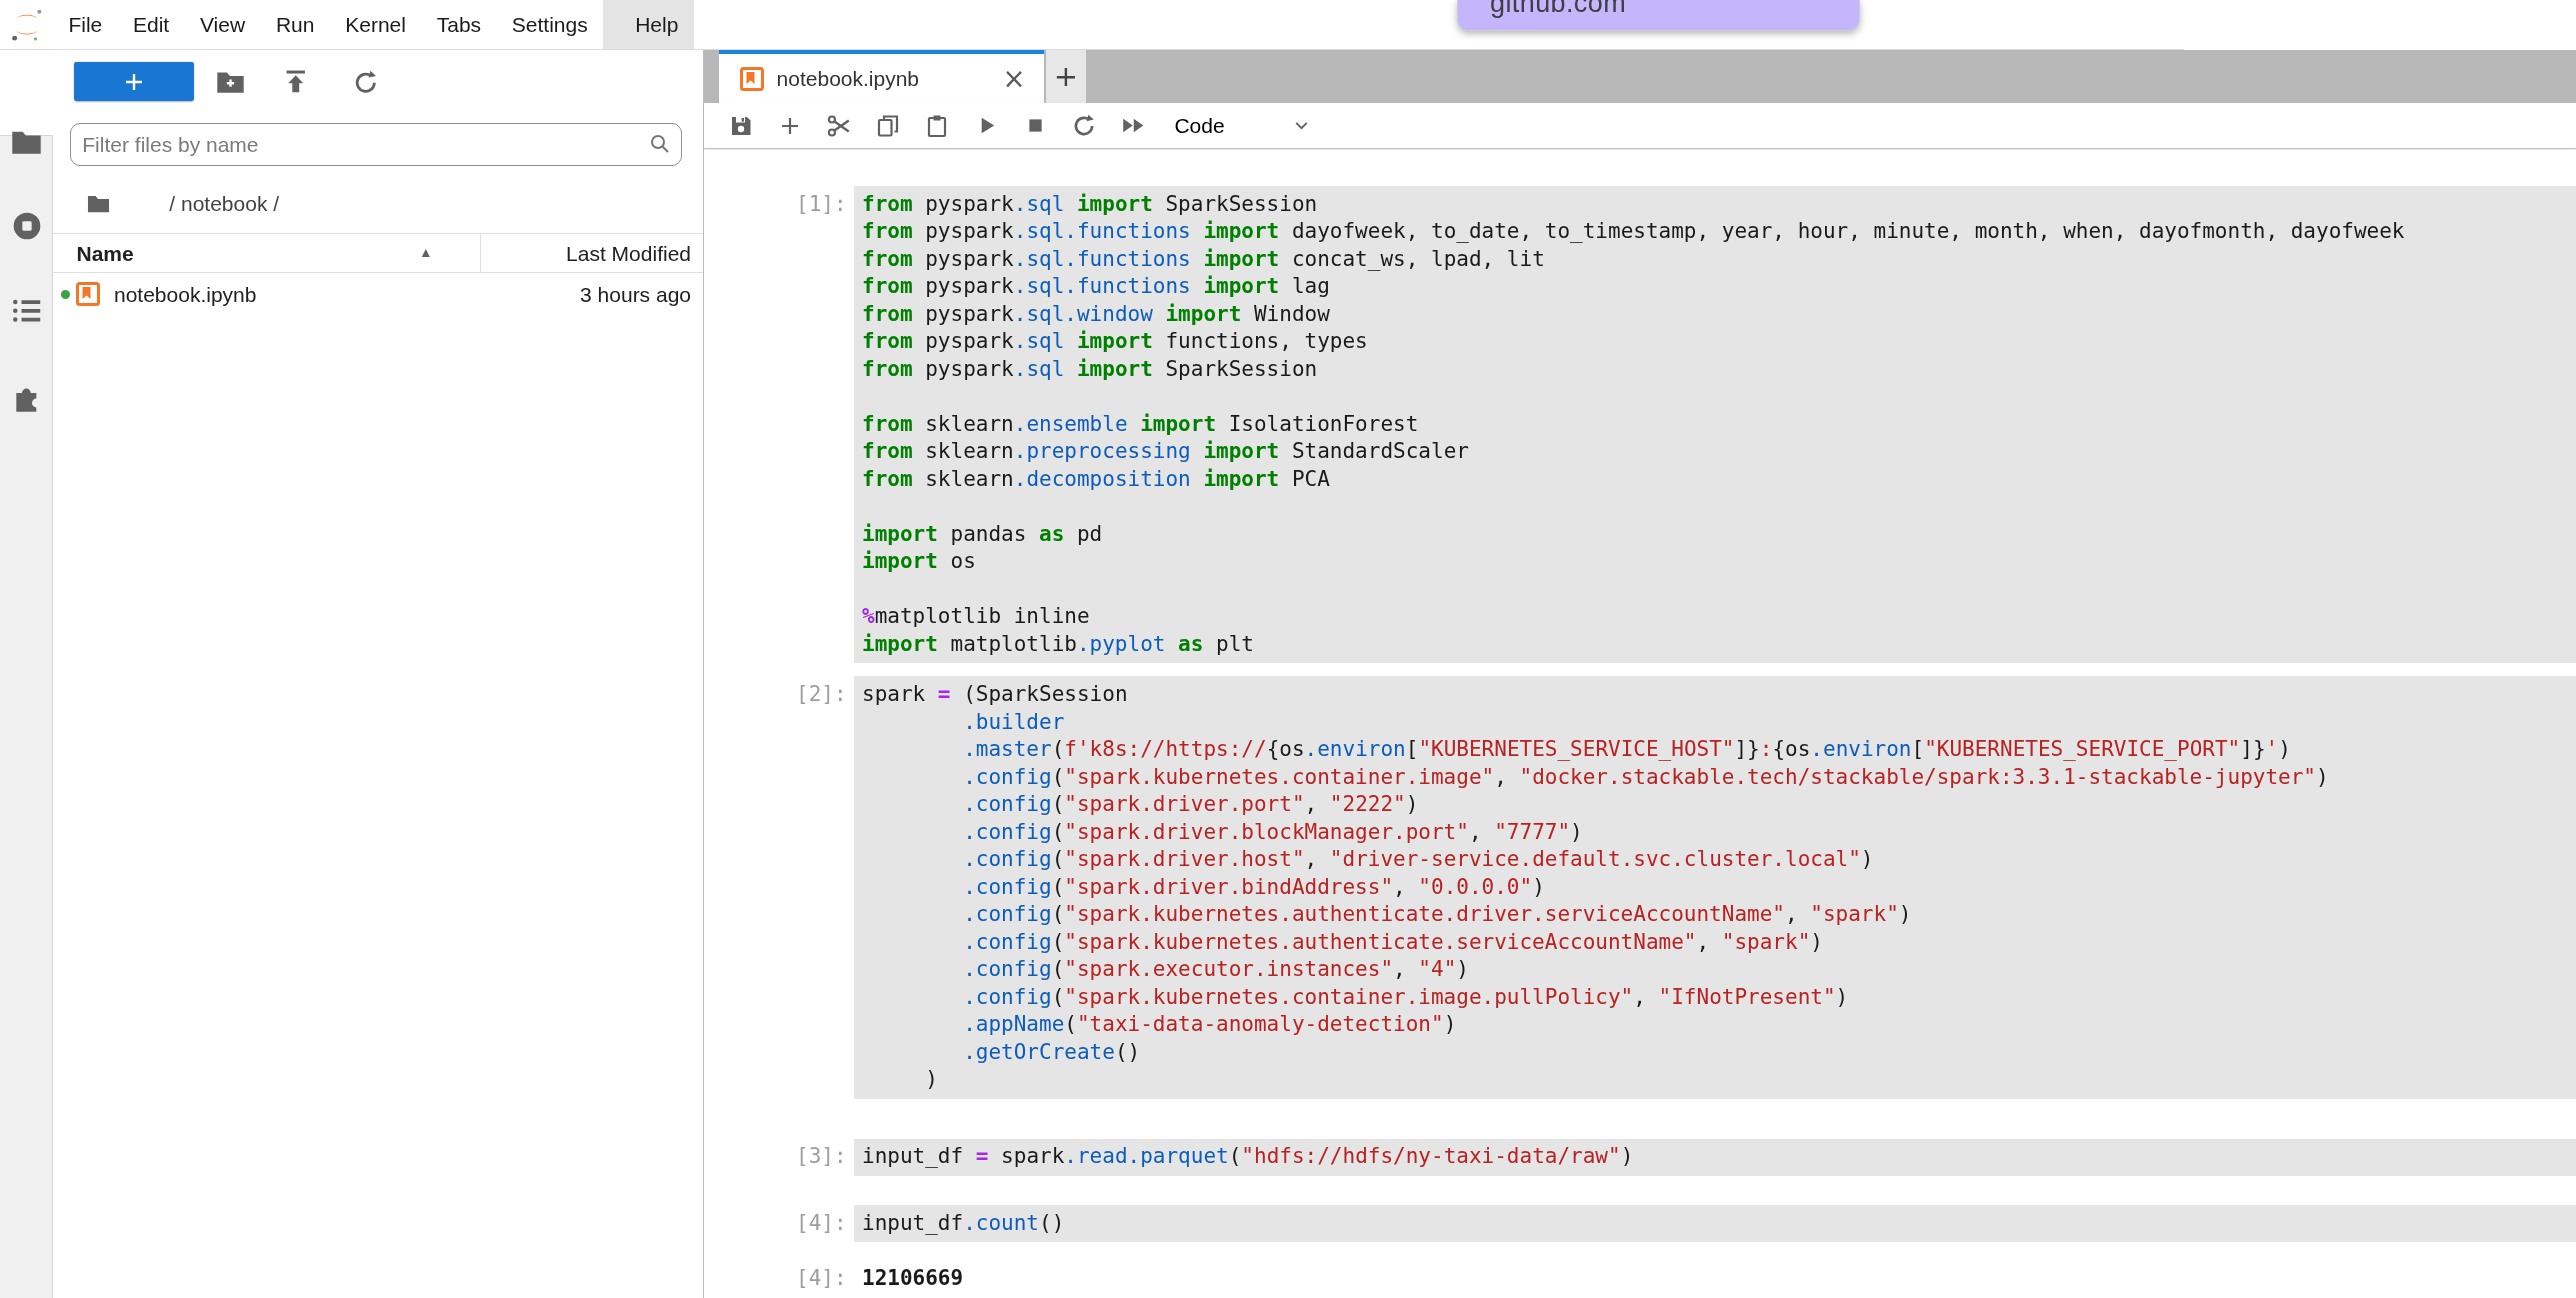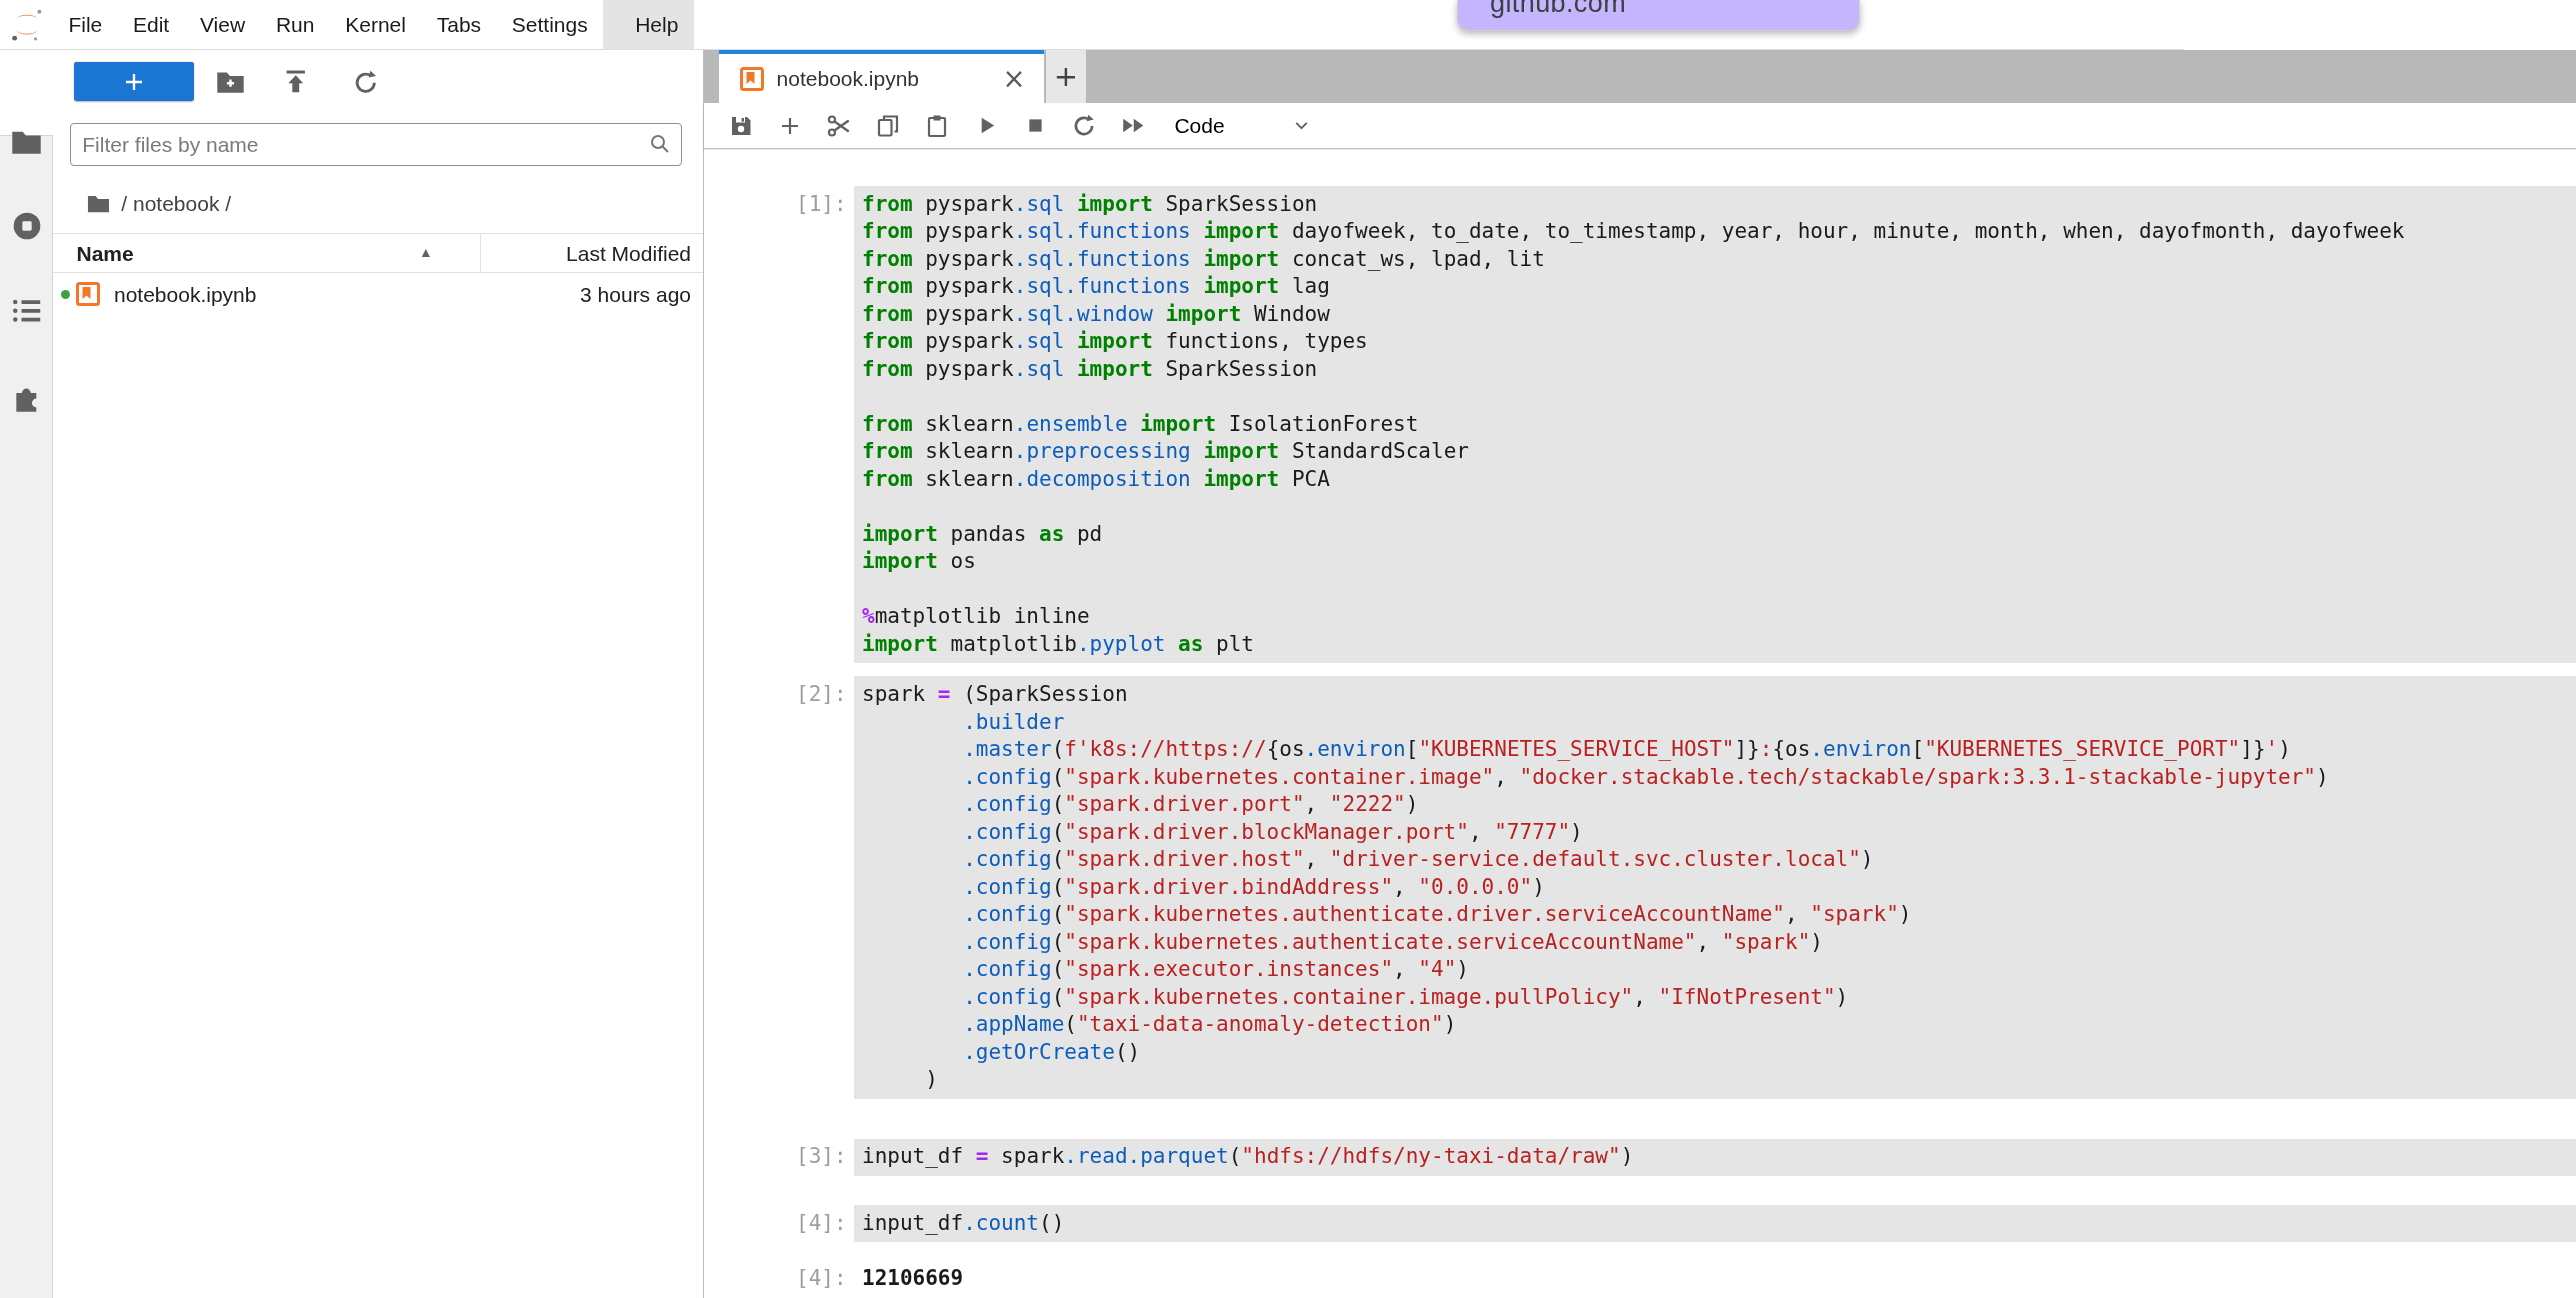--- a/index.html
+++ b/index.html
@@ -31,26 +31,26 @@
   
   #filepanel { position:absolute; left:53px; top:50px; width:651px; height:1249px;
                background:#fff; border-right:0.8px solid #bdbdbd; }
   #fb-toolbar { position:absolute; left:0; top:0; width:100%; height:65px; }
   #new-launcher { position:absolute; left:21px; top:12px; width:120px; height:39px;
                   background:#1976d2; border:none; border-radius:2.4px; box-shadow:0 0.8px 1.6px rgba(0,0,0,.3);
                   display:flex; align-items:center; justify-content:center; }
   .fb-icon-btn { position:absolute; top:18.6px; width:36px; height:27.5px; background:none; border:none;
                  display:flex; align-items:center; justify-content:center; }
   #filter-wrap { position:absolute; left:17px; top:73px; width:612px; height:43px; }
-  #filter-input { width:100%; height:100%; border:1.6px solid #8f8f8f; border-radius:4px;
+  #filter-input { width:100%; height:100%; border:1.6px solid #8f8f8f; border-radius:10px;
                   font-size:21px; color:#424242; padding:0 49px 0 11.3px;
                   font-family:"Liberation Sans",sans-serif; background:#fff; }
   #filter-input::placeholder { color:#7b7b7b; }
   #filter-search-ic { position:absolute; right:9.7px; top:9px; }
-  #breadcrumb { position:absolute; left:0; top:129px; width:100%; height:49px; display:flex; align-items:center; }
+  #breadcrumb { position:absolute; left:0; top:129px; width:100%; height:49px; display:flex; align-items:center;gap:48px; }
   #breadcrumb svg { margin-left:34px; }
   #breadcrumb .crumb { margin-left:11.3px; font-size:21px; color:#424242; }
   #fb-header { position:absolute; left:0; top:183px; width:100%; height:40px;
                border-top:0.8px solid #e0e0e0; border-bottom:0.8px solid #e0e0e0; }
   #col-name { position:absolute; left:23.5px; top:8px; font-size:21px; font-weight:bold; color:#212121; }
   #sort-ind { position:absolute; left:366px; top:10.5px; font-size:13.8px; color:#616161; }
   #col-divider { position:absolute; left:427px; top:0; width:0.8px; height:39px; background:#e0e0e0; }
   #col-modified { position:absolute; right:12px; top:8px; font-size:21px; color:#212121; }
   #file-rows { position:absolute; left:0; top:223px; width:100%; }
   .file-row { position:relative; height:43px; }

